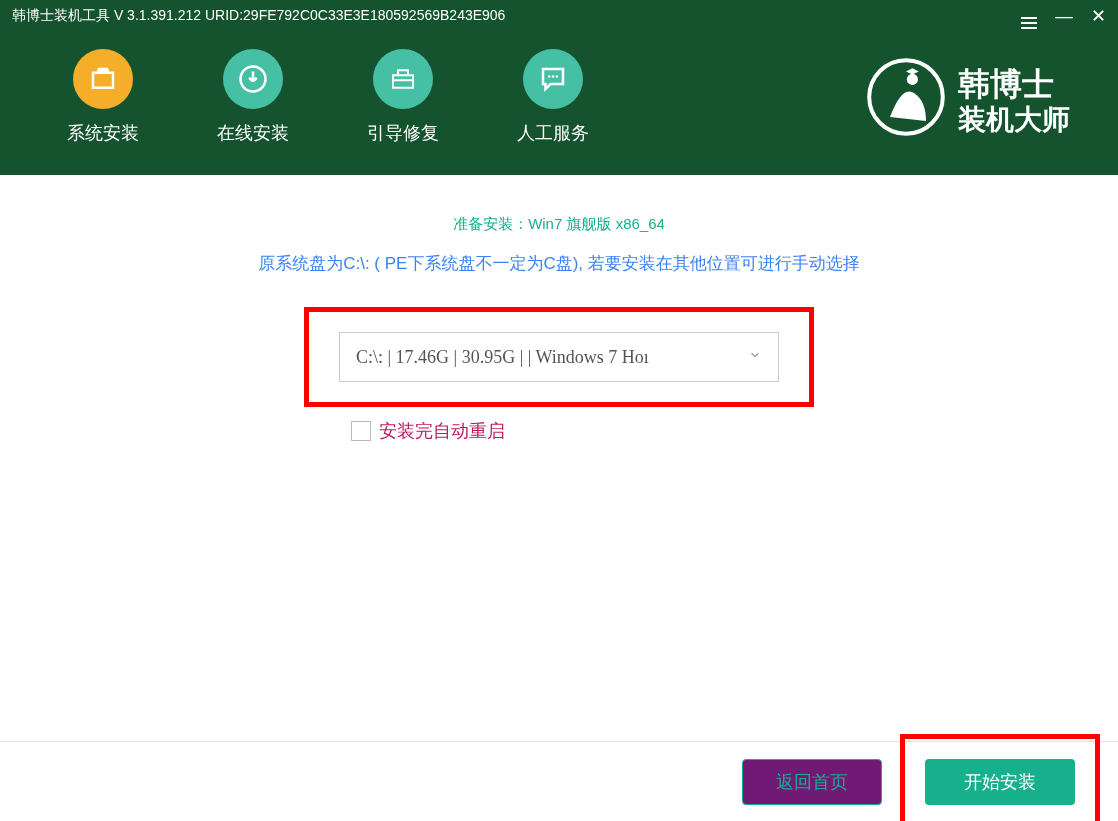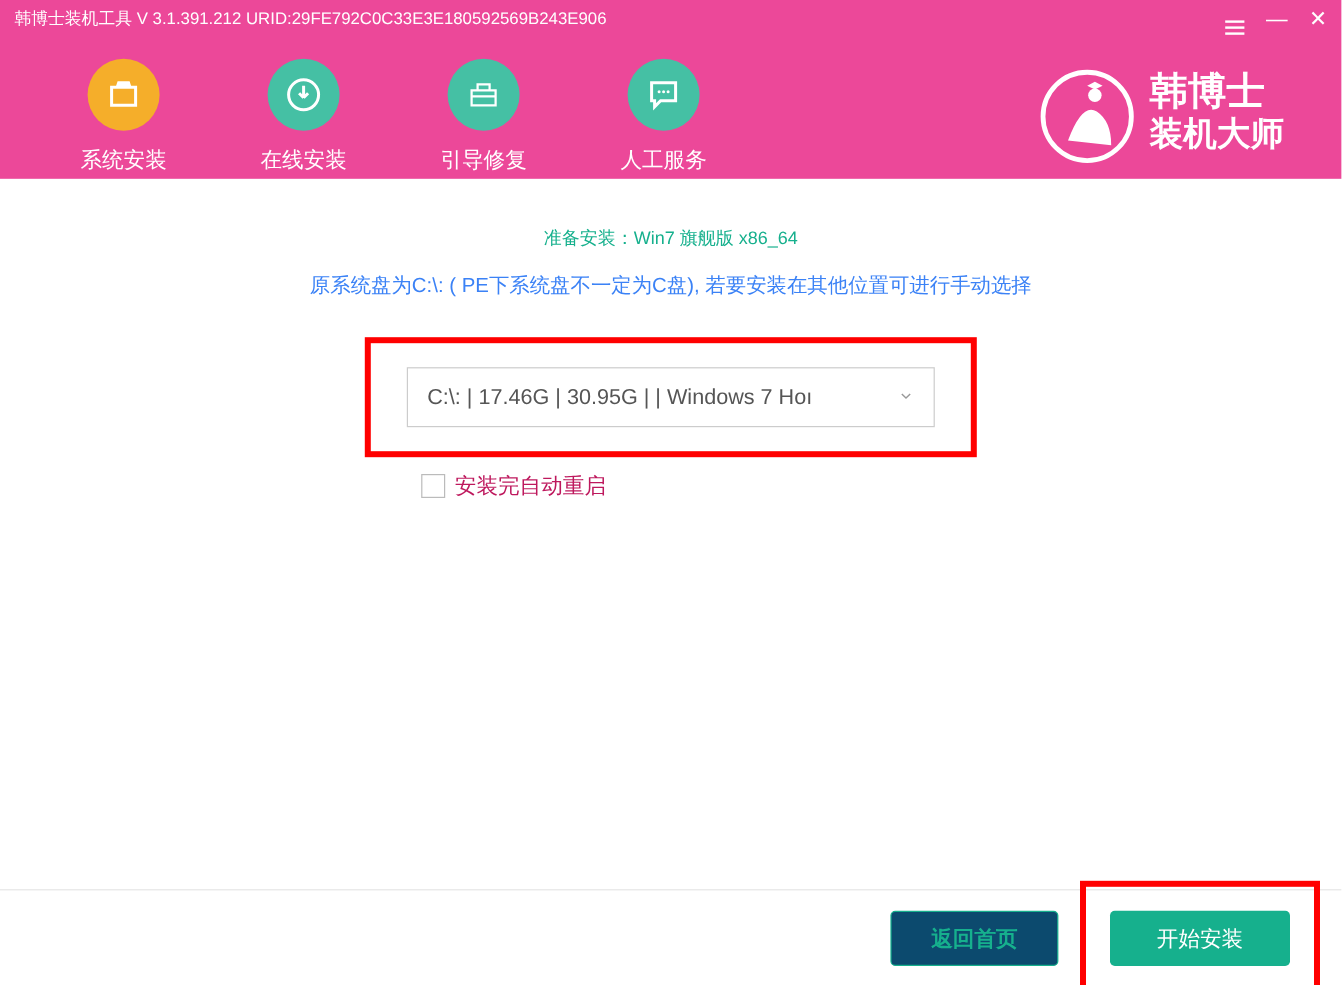--- a/index.html
+++ b/index.html
@@ -5,22 +5,22 @@
     * { margin: 0; padding: 0; box-sizing: border-box; }
     body {
       font-family: "Microsoft YaHei", "微软雅黑", sans-serif;
       background: #fff;
       width: 1118px;
       height: 821px;
       position: relative;
       overflow: hidden;
     }
     .header {
-      background: #ec4899;
-      height: 149px;
+      background: #14532d;
+      height: 175px;
       position: relative;
     }
     .title-bar {
       height: 32px;
       display: flex;
       align-items: center;
       padding: 0 12px;
       color: #fff;
       font-size: 14px;
     }
@@ -70,21 +70,21 @@
       justify-content: center;
       margin-bottom: 12px;
     }
     .nav-icon.active { background: #F5AE2A; }
     .nav-icon.inactive { background: #45C0A4; }
     .nav-icon svg { width: 30px; height: 30px; fill: #fff; }
     .nav-label { font-size: 18px; color: #fff; }
     .brand {
       margin-left: auto;
       display: flex;
-      align-items: flex-start;
+      align-items: flex-end;
       gap: 12px;
       padding-right: 20px;
     }
     .brand-logo {
       width: 80px;
       height: 80px;
       display: flex;
       align-items: center;
       justify-content: center;
     }
@@ -103,20 +103,21 @@
     .hint-text {
       color: #3b82f6;
       font-size: 17px;
       margin-bottom: 32px;
     }
     .select-wrap {
       display: inline-block;
       border: 5px solid #FF0000;
       padding: 20px 30px;
       position: relative;
+      font-family: Liberation Serif, serif;
     }
     .select-box {
       width: 440px;
       height: 50px;
       border: 1px solid #ccc;
       display: flex;
       align-items: center;
       padding: 0 16px;
       background: #fff;
       cursor: pointer;
@@ -175,22 +176,21 @@
       font-size: 18px;
       border-radius: 4px;
       cursor: pointer;
       display: flex;
       align-items: center;
       justify-content: center;
     }
     .btn-outline {
       border: 1.5px solid #16B08D;
       color: #16B08D;
-      background: #0c4a6e;
-      font-weight: bold;
+      background: #701a75;
     }
     .btn-primary {
       background: #16B08D;
       color: #fff;
       border: none;
     }
     .btn-highlight {
       border: 5px solid #FF0000;
       padding: 20px;
     }

